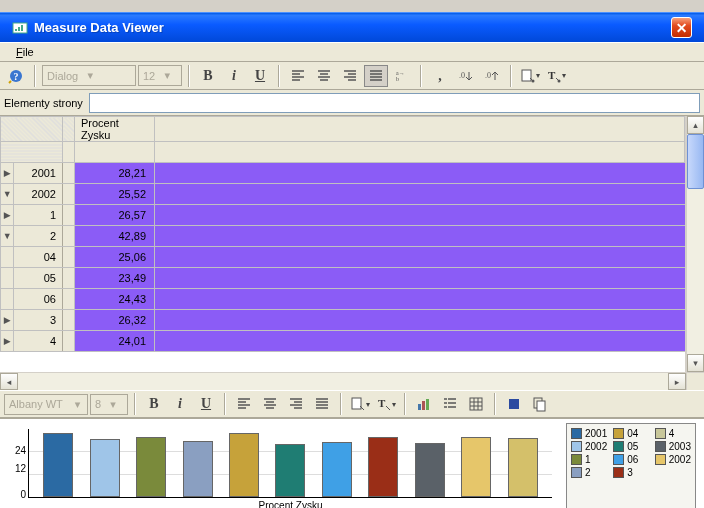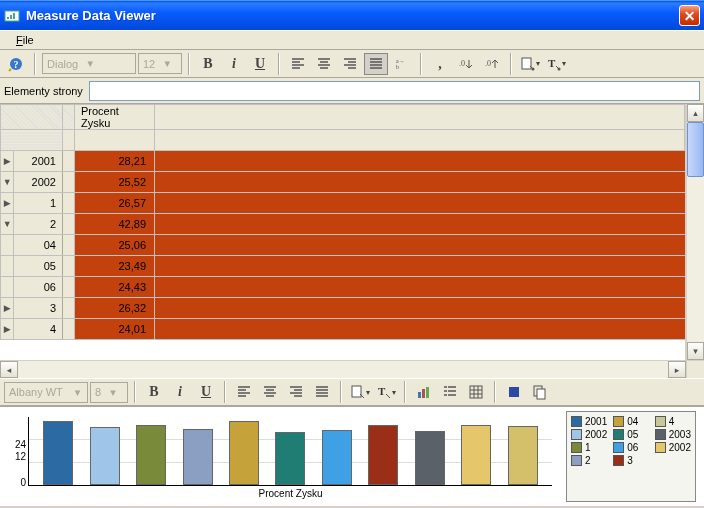--- a/index.html
+++ b/index.html
@@ -1,19 +1,19 @@
 <!DOCTYPE html>
 <html><head>
 <meta charset="utf-8">
 <style>
 * { margin: 0; padding: 0; box-sizing: border-box; }
 body { font-family: "Tahoma", "Segoe UI", sans-serif; font-size: 11px; background: #d4d0c8; width: 704px; height: 508px; overflow: hidden; position: relative; }
 
 
-.titlebar { height: 30px; background: linear-gradient(to bottom, #0058e6 0%, #2b7bff 8%, #0a5bff 40%, #0048d8 100%); display: flex; align-items: center; padding: 0 4px; color: #fff; font-weight: bold; font-size: 13px; border-top: 1px solid #4a90ff; }
+.titlebar { height: 30px; background: linear-gradient(to bottom, #0058e6 0%, #2b7bff 8%, #0a5bff 40%, #0048d8 100%); display: flex; align-items: center; padding: 0 12px; color: #fff; font-weight: bold; font-size: 13px; border-top: 1px solid #4a90ff; margin-top: 12px; }
 .titlebar .icon { width: 16px; height: 16px; margin-right: 6px; display: inline-block; }
 .titlebar .title { flex: 1; text-shadow: 1px 1px 0 rgba(0,0,0,.2); }
 .titlebar .close { width: 21px; height: 21px; background: linear-gradient(to bottom,#f7a07a,#e24b1f 40%,#c32c00); border: 1px solid #fff; border-radius: 3px; display: flex; align-items: center; justify-content: center; color: #fff; font-weight: bold; font-size: 14px; cursor: pointer; }
 
 
 .menubar { height: 20px; background: #ece9d8; border-bottom: 1px solid #aca899; padding-left: 8px; display: flex; align-items: center; border-top:1px solid #fff;}
 .menubar .item { padding: 14px 8px; cursor: pointer; }
 .menubar .item u { text-decoration: underline; }
 
 
@@ -36,21 +36,21 @@
 .main { display: flex; height: 256px; background: #fff; }
 .grid { flex: 1; position: relative; overflow: hidden; border-right: 1px solid #d4d0c8;}
 .scroll-stub { width: 18px; background: #ece9d8; border-left: 1px solid #d4d0c8; position: relative;}
 .scroll-stub .up, .scroll-stub .down { height: 18px; background: linear-gradient(to bottom,#fefefe,#e4e2d5); border:1px solid #aca899; display:flex;align-items:center;justify-content:center;font-size:9px;color:#555; cursor:pointer;}
 .scroll-stub .track { position:absolute; top:18px; bottom:18px; left:0;right:0; background:#f1efe2;}
 .scroll-stub .thumb { position:absolute; top:0; height:55px; left:0;right:0; background: linear-gradient(to right,#c7d8fb,#98b8f2); border:1px solid #6e91d4; border-radius:2px;}
 .scroll-stub .down { position:absolute; bottom:0; left:0;right:0;}
 
 
 table.g { border-collapse: collapse; width: 100%; }
-table.g th, table.g td { border: 1px solid #c0c0c0; height: 21px; padding: 0 6px; font-size: 11px; background: #c2410c;}
+table.g th, table.g td { border: 1px solid #c0c0c0; height: 21px; padding: 0 6px; font-size: 11px; background: #8b5cf6;}
 table.g th { background: #ece9d8; font-weight: normal; text-align: left; }
 table.g td.tri { width: 12px; text-align:center; color:#555; font-size:9px; padding:0; background:#ece9d8; border-right:1px solid #c0c0c0;}
 table.g td.label { width: 44px; text-align: right; background:#ece9d8; border-right:1px solid #aca899;}
 table.g td.spacer { width: 10px; background:#ece9d8; padding:0;}
 table.g td.val { width: 80px; text-align: right; padding-right:8px;}
 table.g td.rest { border-right:none; }
 table.g tr.hdr th.corner { background: repeating-linear-gradient(45deg,#ece9d8,#ece9d8 2px,#ddd 2px,#ddd 3px); width:62px; padding:0;}
 table.g tr.hdr th.c2 { width:12px; padding:0; background: repeating-linear-gradient(45deg,#ece9d8,#ece9d8 2px,#ddd 2px,#ddd 3px);}
 
 
@@ -360,21 +360,21 @@
       <svg class="ico" viewBox="0 0 16 16">
         <rect x="2" y="2" width="8" height="10" fill="none" stroke="#555"></rect>
         <rect x="5" y="5" width="8" height="10" fill="#fff" stroke="#555"></rect>
       </svg>
     </div>
 </div>
 
 <div class="chartarea">
   <div class="chart">
     <div class="yaxis">
-      <div class="tick" style="top:28px">24</div>
+      <div class="tick" style="top:22px">24</div>
       <div class="tick" style="top:40px">12</div>
       <div class="tick" style="top:66px">0</div>
     </div>
     <div class="plot">
       <div class="grid-line" style="bottom:33%"></div>
       <div class="grid-line" style="bottom:66%"></div>
       <div class="bars" id="chart-bars">
           <div class="bar" style="height: 94.0333%; background: rgb(43, 106, 163);"></div>
           <div class="bar" style="height: 85.0667%; background: rgb(159, 197, 232);"></div>
           <div class="bar" style="height: 88.5667%; background: rgb(122, 138, 59);"></div>

